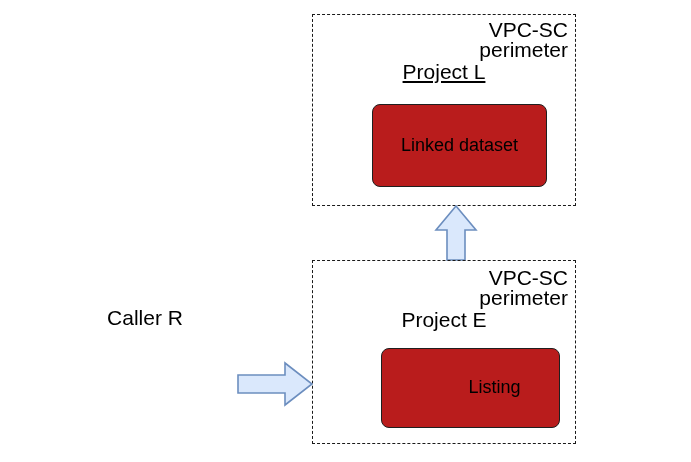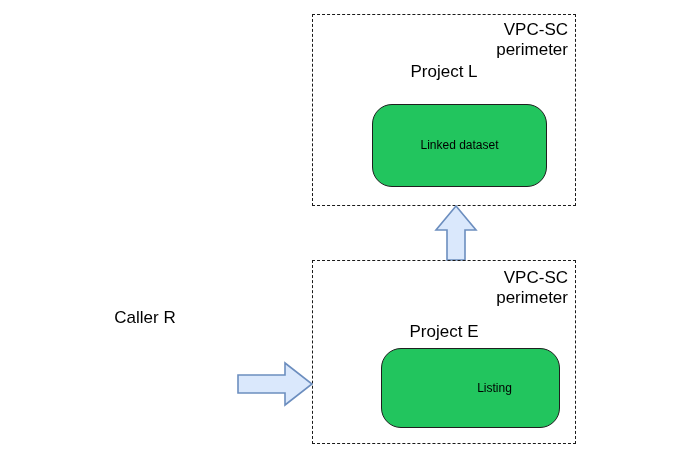--- a/index.html
+++ b/index.html
@@ -26,34 +26,34 @@
     border: 1.6px dashed #1a1a1a;
     background: transparent;
     box-sizing: border-box;
   }
 
   
   .node {
     position: absolute;
     box-sizing: border-box;
     border: 1.7px solid #1f1f1f;
-    border-radius: 20px;
-    background: #22c55e;
+    border-radius: 8px;
+    background: #b91c1c;
     display: flex;
     align-items: center;
     justify-content: center;
-    font-size: 12px;
+    font-size: 18px;
     line-height: 1.2;
     color: #000000;
   }
 
   
   .label {
     position: absolute;
-    font-size: 17px;
+    font-size: 21px;
     line-height: 20px;
     color: #000000;
     white-space: pre-line;
   }
   .label.right {
     text-align: right;
   }
   .label.center {
     text-align: center;
   }
@@ -70,38 +70,38 @@
 </head>
 <body>
 
 <div id="canvas">
 
   <div class="perimeter" style="left:312px; top:14px; width:264px; height:192px;"></div>
 
   <div class="label right" style="left:396px; top:20px; width:172px;">VPC-SC
 perimeter</div>
 
-  <div class="label center" style="left:344px; top:62px; width:200px;">Project L</div>
+  <div class="label center" style="left:344px; top:62px; width:200px;text-decoration:underline;">Project L</div>
 
   <div class="node" style="left:372px; top:104px; width:175px; height:83px;">
     <span>Linked dataset</span>
   </div>
 
   <div class="arrow" style="left:434px; top:205px; width:44px; height:56px;">
     <svg width="44" height="56" viewBox="0 0 44 56">
       <polygon points="22,1 42,25 31,25 31,55 13,55 13,25 2,25" fill="#dae8fc" stroke="#6c8ebf" stroke-width="1.6" stroke-linejoin="miter"></polygon>
     </svg>
   </div>
 
   <div class="perimeter" style="left:312px; top:260px; width:264px; height:184px;"></div>
 
   <div class="label right" style="left:396px; top:268px; width:172px;">VPC-SC
 perimeter</div>
 
-  <div class="label center" style="left:344px; top:322px; width:200px;">Project E</div>
+  <div class="label center" style="left:344px; top:310px; width:200px;">Project E</div>
 
   <div class="node" style="left:381px; top:348px; width:179px; height:80px;padding-left:48px;">
     <span>Listing</span>
   </div>
 
   <div class="label center" style="left:45px; top:308px; width:200px;">Caller R</div>
 
 
   <div class="arrow" style="left:237px; top:361px; width:76px; height:46px;">
     <svg width="76" height="46" viewBox="0 0 76 46">

